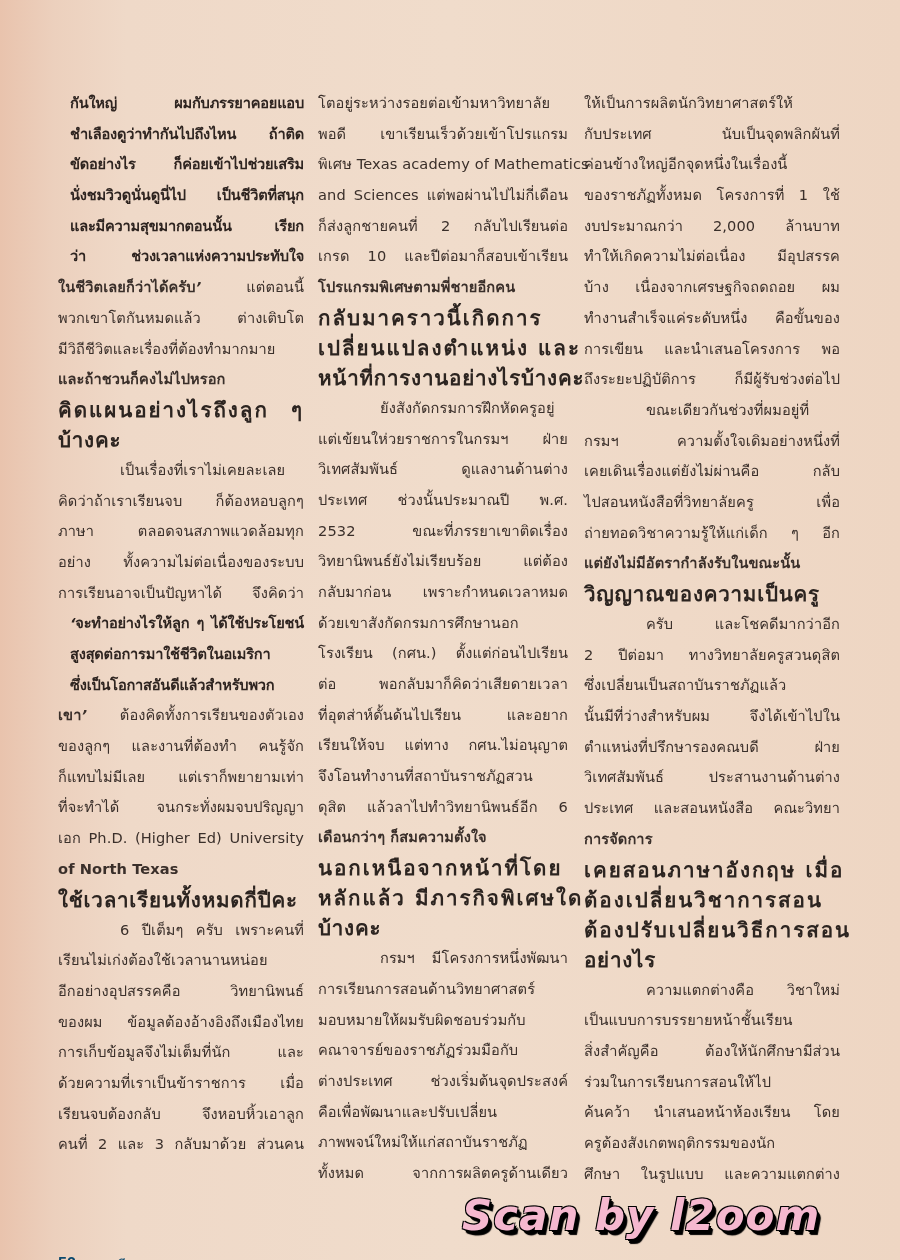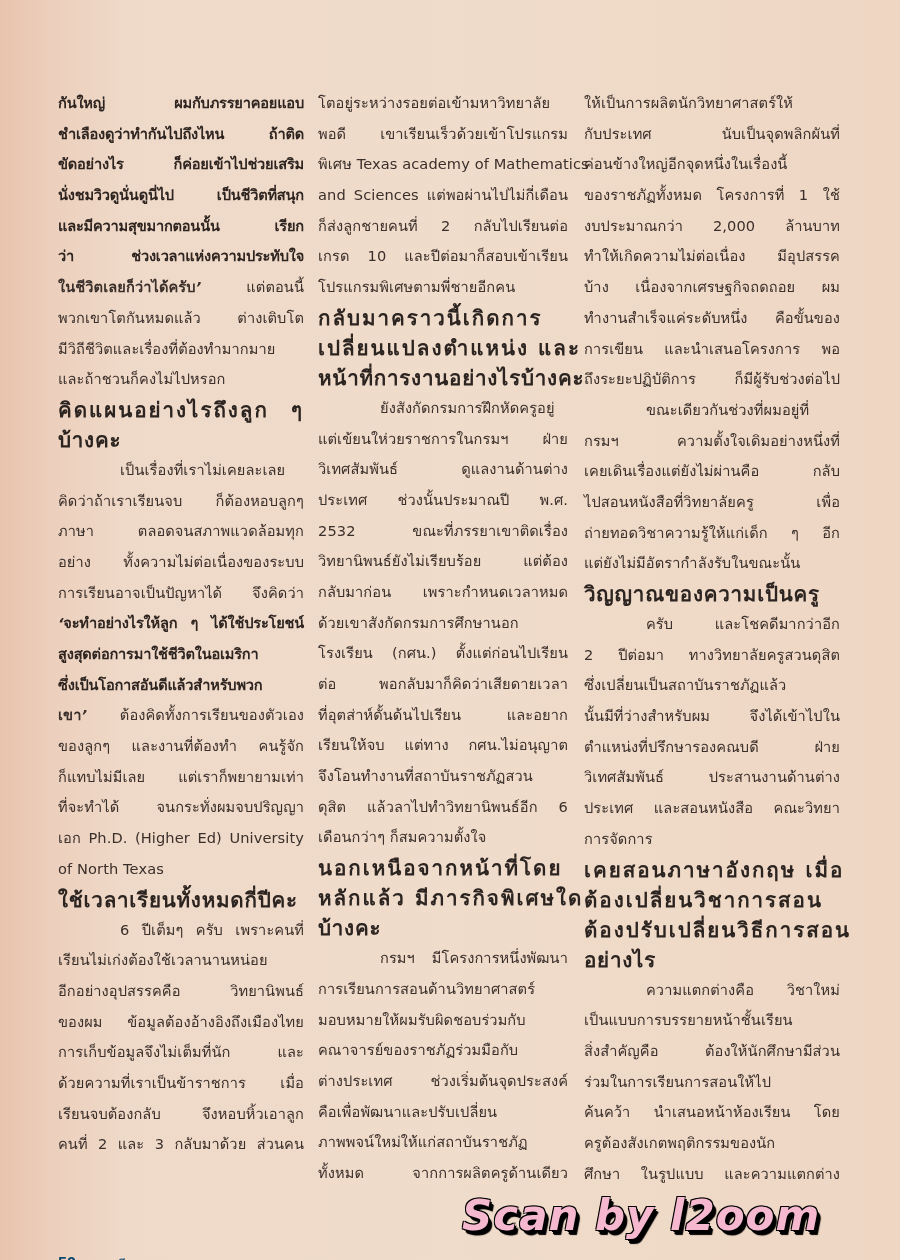--- a/index.html
+++ b/index.html
@@ -14,23 +14,23 @@
   .col { position: absolute; top: 88px; }
   #col1 { left: 58px; width: 246px; }
   #col2 { left: 318px; width: 250px; }
   #col3 { left: 584px; width: 256px; }
   .line {
     display: block; white-space: nowrap; overflow: visible;
     font-size: 14.6px; line-height: 30.7px; height: 30.7px;
     text-align: justify; text-align-last: justify;
     letter-spacing: 0.1px;
   }
-  .line.last { text-align-last: left; }
+  .line.last { text-align-last: left; font-weight: bold; }
   .line.indent { padding-left: 62px; }
-  .line.quote { font-weight: bold; font-style: oblique 10deg; color: #2e2420; letter-spacing: -0.2px; }
+  .line.quote { font-weight: bold; font-style: oblique 10deg; color: #2e2420; letter-spacing: -0.2px; margin-left: 12px; }
   .head {
     display: block; white-space: nowrap;
     font-size: 20.5px; line-height: 30px; height: 30px;
     color: #2c2420; font-weight: bold; letter-spacing: 0.8px;
     text-align-last: left;
   }
   .head.spread { text-align: justify; text-align-last: justify; letter-spacing: 2px; }
   .footer {
     position: absolute; left: 58px; top: 1254px;
     font-size: 15px; color: #0c4a6e; text-align: right;

